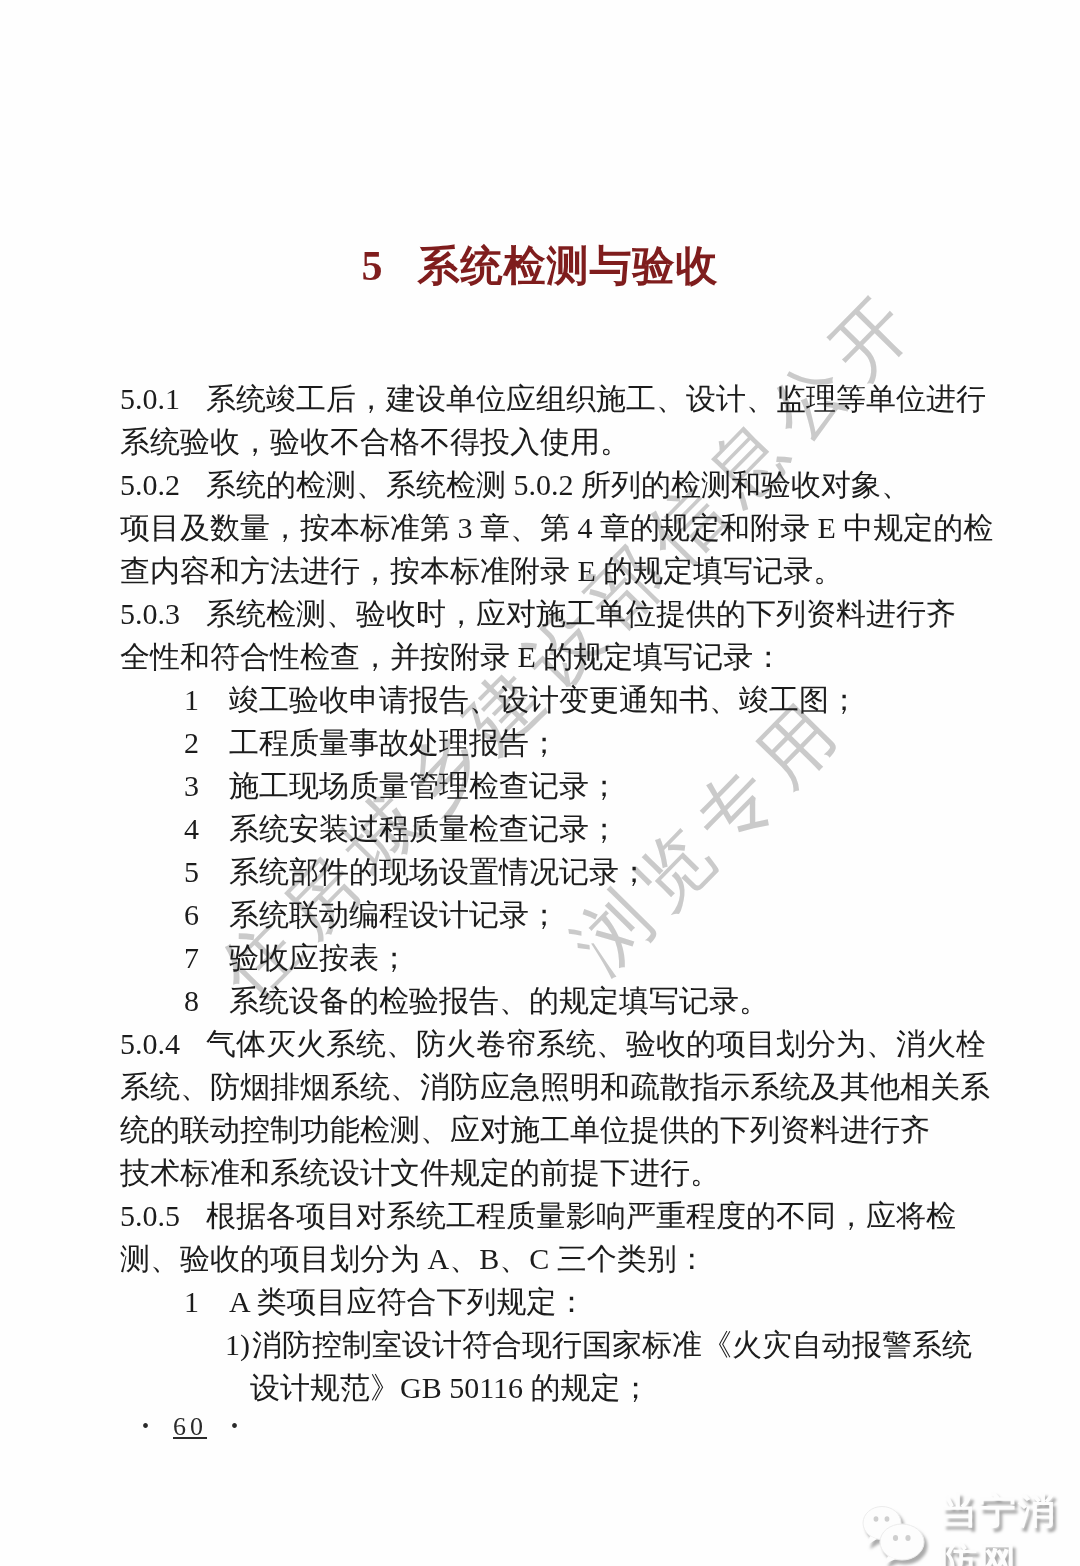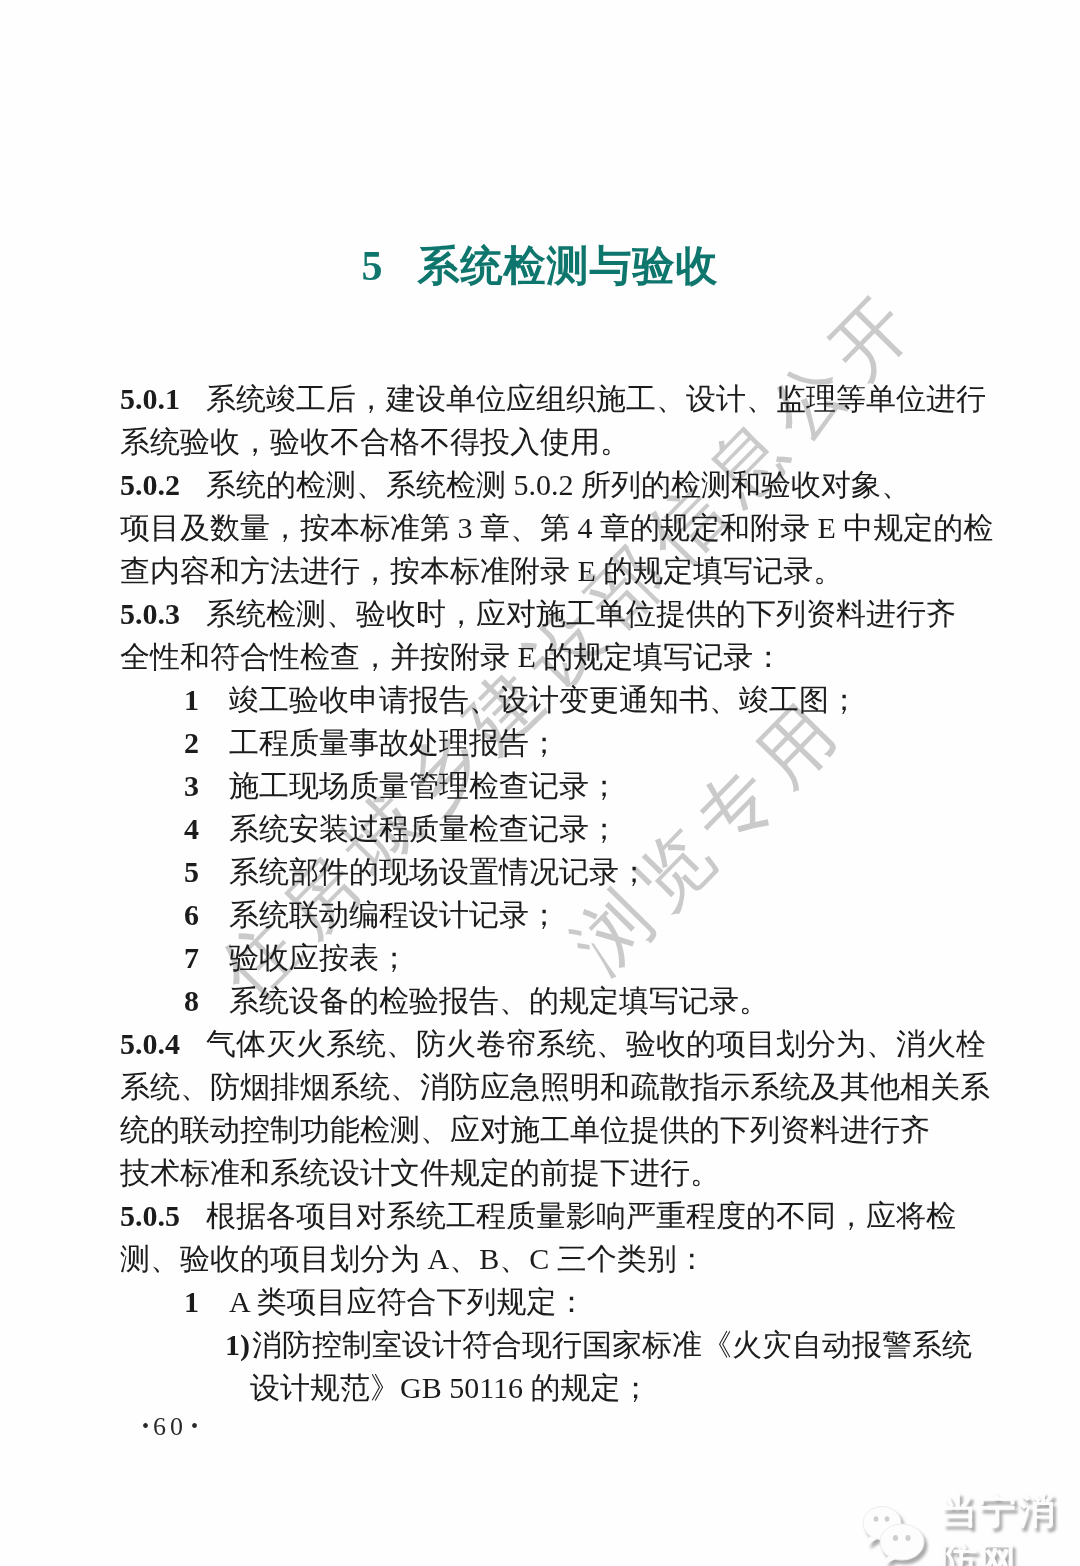--- a/index.html
+++ b/index.html
@@ -15,42 +15,42 @@
     transform:rotate(-45.5deg); opacity:.85; font-weight:400;
   }
   .wm1 { left:70px;  top:595px; width:1000px; }
   .wm2 { left:510px; top:785px; width:400px;  }
 
   .content { position:absolute; inset:0; z-index:2; }
 
   
   .title-row {
     position:absolute; top:238px; left:0; width:100%;
-    text-align:center; font-weight:bold; font-size:42px; color:#0f766e;
+    text-align:center; font-weight:bold; font-size:42px; color:#7f1d1d;
     letter-spacing:1px;
   }
   .title-num { margin-right:34px; }
 
   
   .doc-body { position:absolute; left:120px; top:377px; width:830px; }
   .line { height:43px; line-height:43px; font-size:30px; white-space:nowrap; }
-  .num { font-weight:bold; }
+  .num { font-weight:normal; }
   .line.sec  .num { margin-right:26px; }
   .line.item { padding-left:64px; }
   .line.item .num { margin-right:30px; }
   .line.sub  { padding-left:105px; }
   .line.sub .num { margin-right:2px; }
   .line.subcont { padding-left:130px; }
 
   
   .pagenum {
     position:absolute; left:142px; top:1412px; font-size:26px; color:#2a2a2a;
   }
   .pagenum .dot { font-size:20px; vertical-align:2px; }
-  .pagenum .val { margin:0 4px; letter-spacing:4px; }
+  .pagenum .val { margin:0 24px; letter-spacing:4px;text-decoration:underline; }
 
   
   .logo {
     position:absolute; left:858px; top:1486px; display:flex;
     align-items:center; z-index:3;
   }
   .logo-icon { margin-right:10px; }
   .logo-text {
     font-family:"Liberation Sans", sans-serif; font-weight:bold;
     font-size:37px; letter-spacing:2px; color:#fdfdfd;

